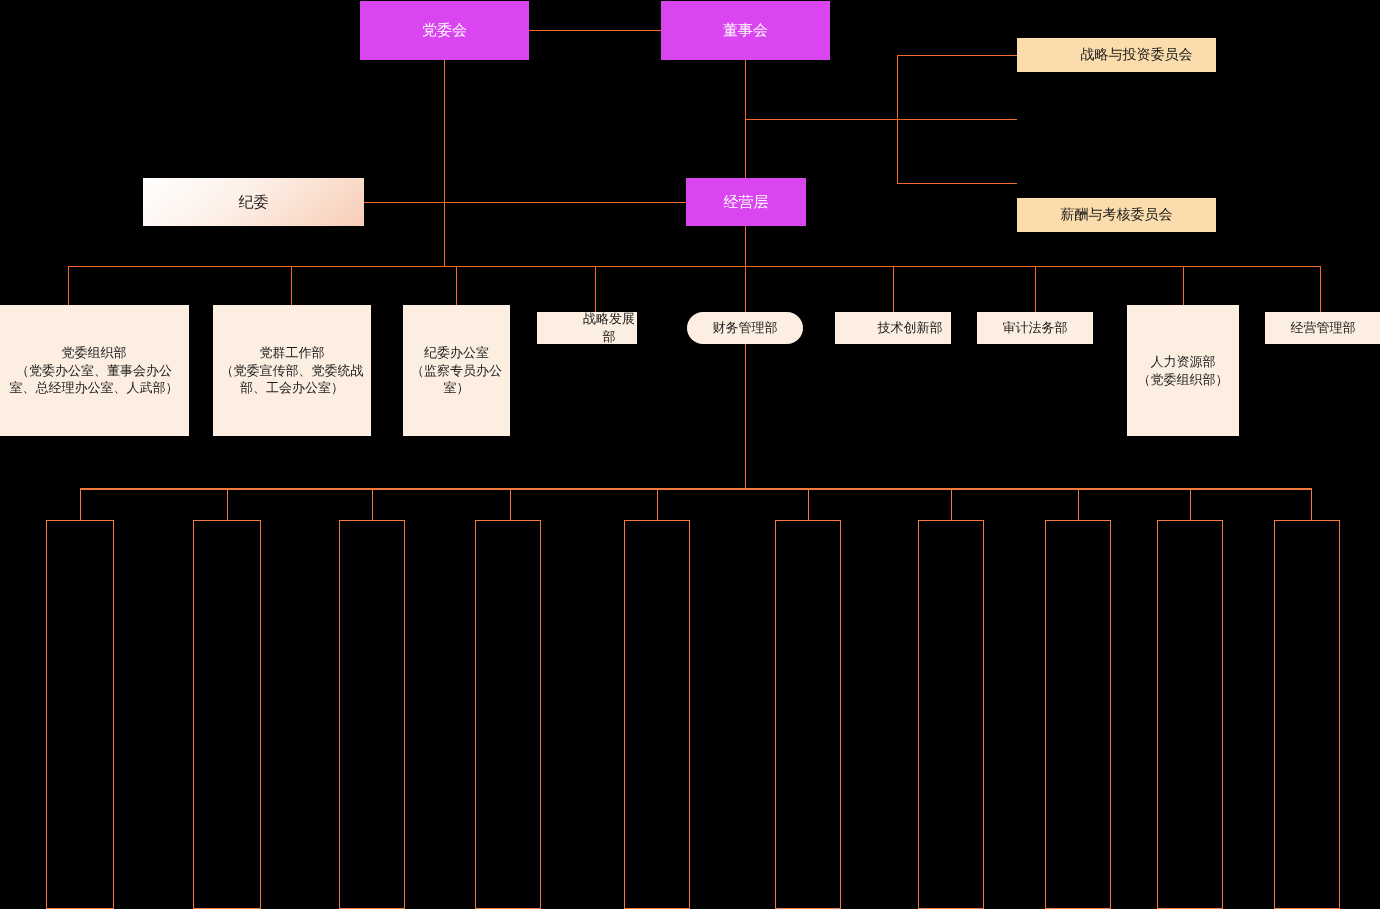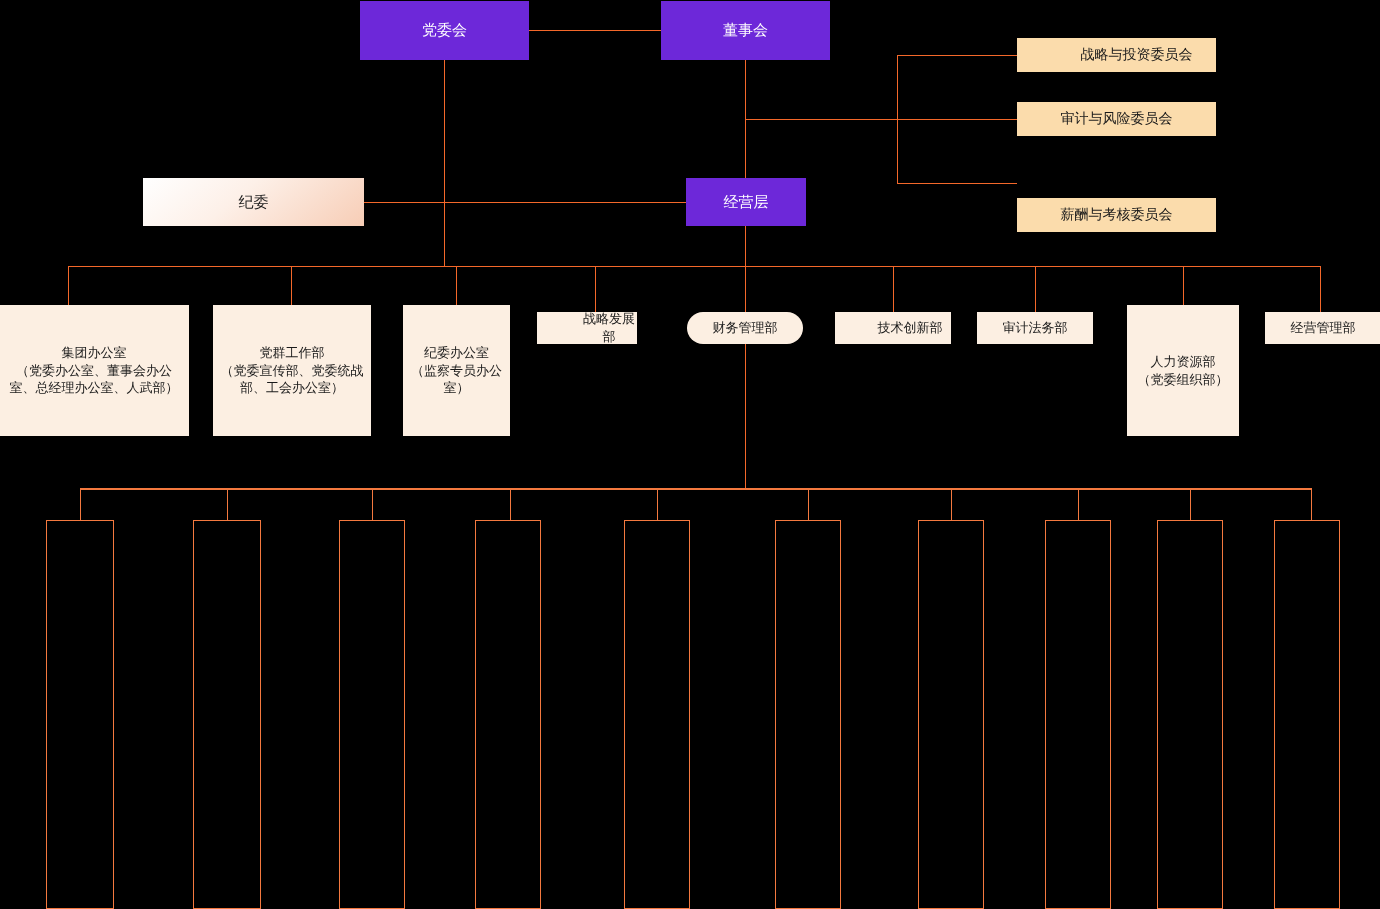--- a/index.html
+++ b/index.html
@@ -23,21 +23,21 @@
     display: flex;
     align-items: center;
     justify-content: center;
     text-align: center;
     line-height: 1.38;
     white-space: pre-line;
     z-index: 3;
   }
   
   .node.primary {
-    background: #6d28d9;
+    background: #d946ef;
     color: #FFFFFF;
     font-size: 15px;
   }
   
   .node.committee {
     background: #FBDCAC;
     color: #1A1A1A;
     font-size: 14px;
   }
   
@@ -119,29 +119,28 @@
   <div class="connector light" style="left:1078px; top:488px; width:1px; height:32px;"></div>
   <div class="connector light" style="left:1190px; top:488px; width:1px; height:32px;"></div>
   <div class="connector light" style="left:1311px; top:488px; width:1px; height:32px;"></div>
 
   <div class="node primary" style="left:360px; top:1px; width:169px; height:59px;">党委会</div>
 
   <div class="node primary" style="left:661px; top:1px; width:169px; height:59px;">董事会</div>
 
   <div class="node committee" style="left:1017px; top:38px; width:199px; height:34px;padding-left:40px;">战略与投资委员会</div>
 
-  <div class="node committee" style="left:1017px; top:102px; width:199px; height:34px;">审计与风险委员会</div>
 
   <div class="node committee" style="left:1017px; top:166px; width:199px; height:34px;margin-top:32px;">薪酬与考核委员会</div>
 
   <div class="node gradient" style="left:143px; top:178px; width:221px; height:48px;">纪委</div>
 
   <div class="node primary" style="left:686px; top:178px; width:120px; height:48px;">经营层</div>
 
-  <div class="node department" style="left:-1px; top:305px; width:190px; height:131px; padding:0 6px;">集团办公室
+  <div class="node department" style="left:-1px; top:305px; width:190px; height:131px; padding:0 6px;">党委组织部
 （党委办公室、董事会办公室、总经理办公室、人武部）</div>
 
   <div class="node department" style="left:213px; top:305px; width:158px; height:131px; padding:0 6px;">党群工作部
 （党委宣传部、党委统战部、工会办公室）</div>
 
   <div class="node department" style="left:403px; top:305px; width:107px; height:131px; padding:0 6px;">纪委办公室
 （监察专员办公室）</div>
 
   <div class="node department" style="left:537px; top:312px; width:100px; height:32px;padding-left:44px;">战略发展部</div>
 

